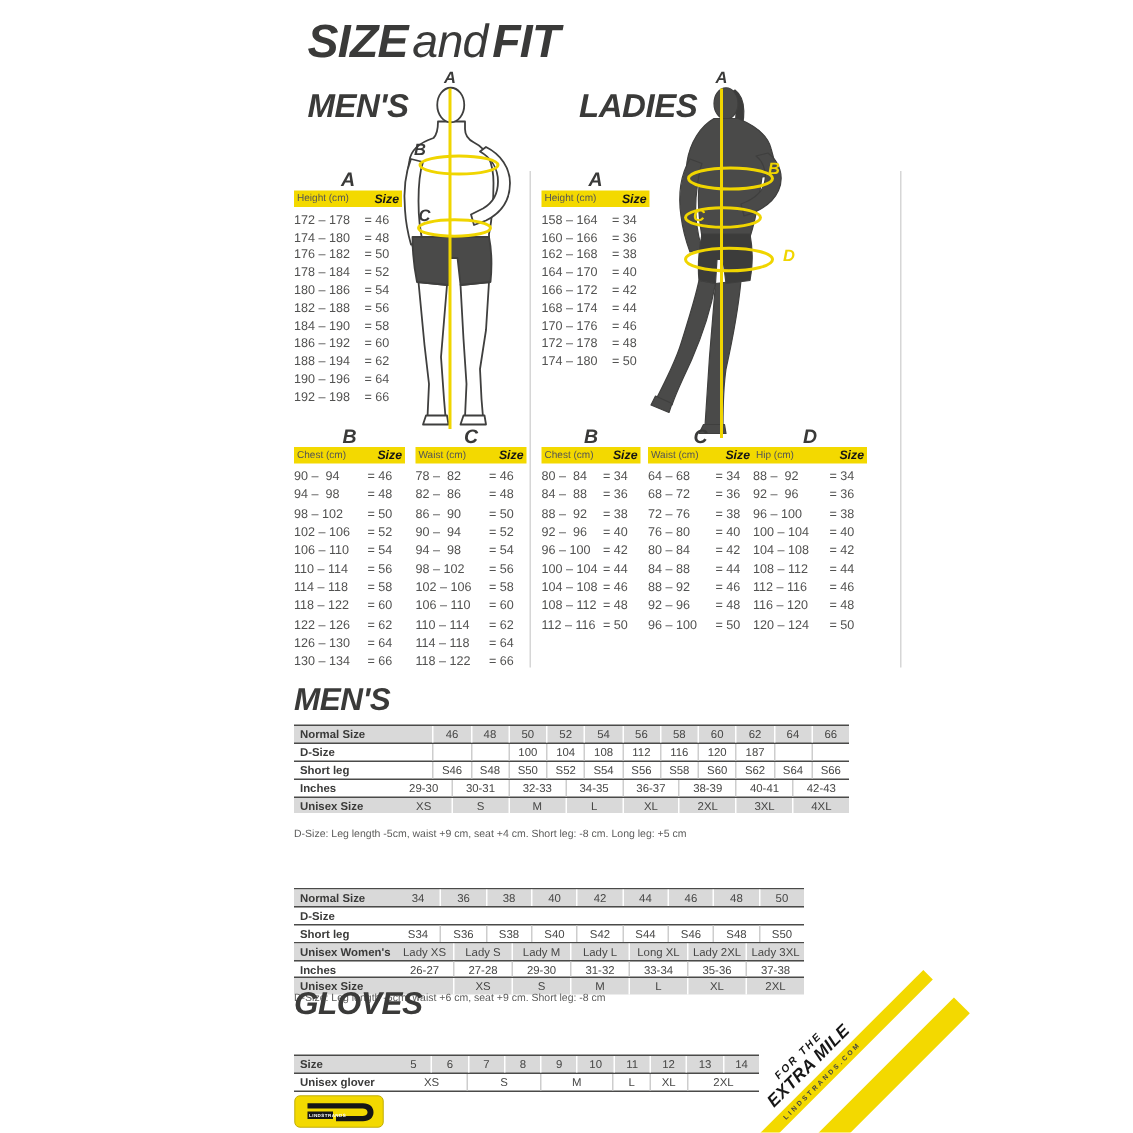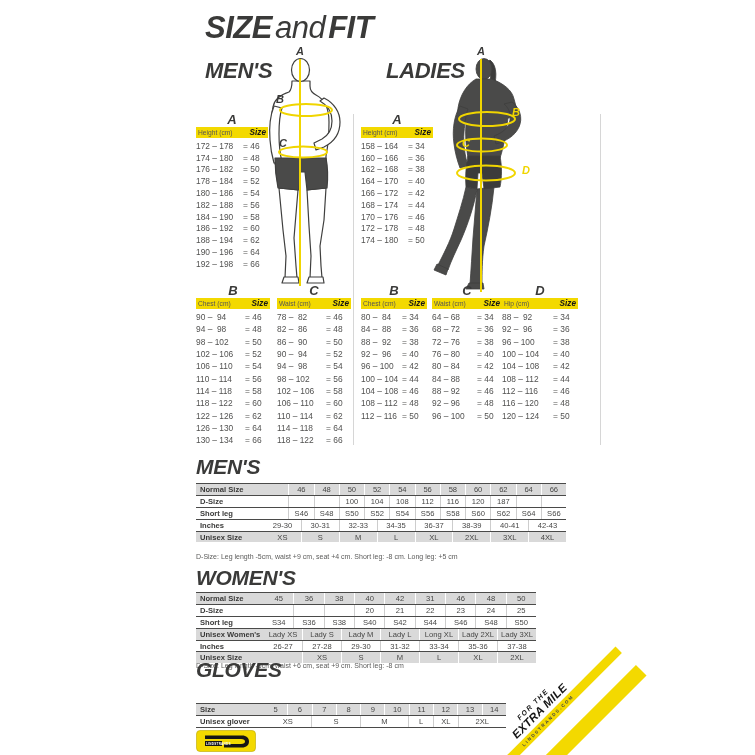--- a/index.html
+++ b/index.html
@@ -565,49 +565,37 @@
           <div class="cell">L</div>
           <div class="cell">XL</div>
           <div class="cell">2XL</div>
           <div class="cell">3XL</div>
           <div class="cell">4XL</div>
         </div>
     </div>
   </div>
   <div class="abs footnote" id="fn-mens">D-Size: Leg length -5cm, waist +9 cm, seat +4 cm. Short leg: -8 cm. Long leg: +5 cm</div>
 
-  <div class="abs heading" id="h-womens">WOMEN'S</div>
   <div class="abs bigtable" id="tbl-womens">
     <div class="brow shaded">
       <div class="lbl">Normal Size</div>
       <div class="cells">
-          <div class="cell">45</div>
+          <div class="cell">34</div>
           <div class="cell">36</div>
           <div class="cell">38</div>
           <div class="cell">40</div>
           <div class="cell">42</div>
-          <div class="cell">31</div>
+          <div class="cell">44</div>
           <div class="cell">46</div>
           <div class="cell">48</div>
           <div class="cell">50</div>
         </div>
     </div>
     <div class="brow">
       <div class="lbl">D-Size</div>
-      <div class="cells">
-          <div class="cell"></div>
-          <div class="cell"></div>
-          <div class="cell"></div>
-          <div class="cell">20</div>
-          <div class="cell">21</div>
-          <div class="cell">22</div>
-          <div class="cell">23</div>
-          <div class="cell">24</div>
-          <div class="cell">25</div>
-        </div>
     </div>
     <div class="brow">
       <div class="lbl">Short leg</div>
       <div class="cells">
           <div class="cell">S34</div>
           <div class="cell">S36</div>
           <div class="cell">S38</div>
           <div class="cell">S40</div>
           <div class="cell">S42</div>
           <div class="cell">S44</div>

